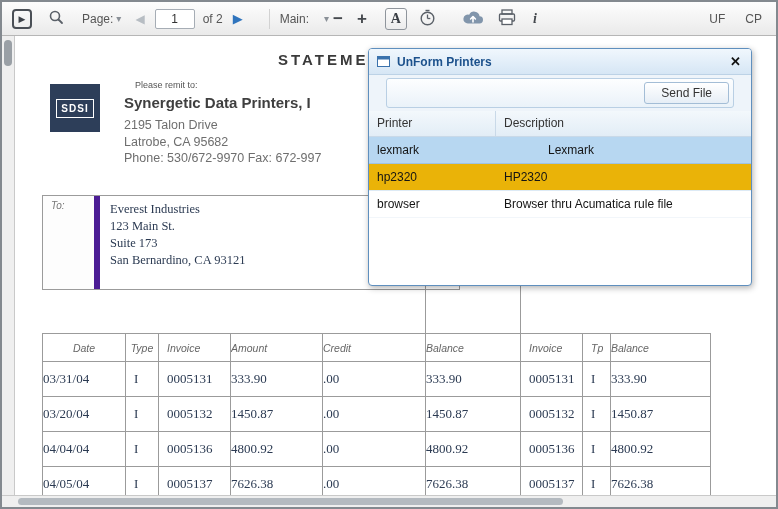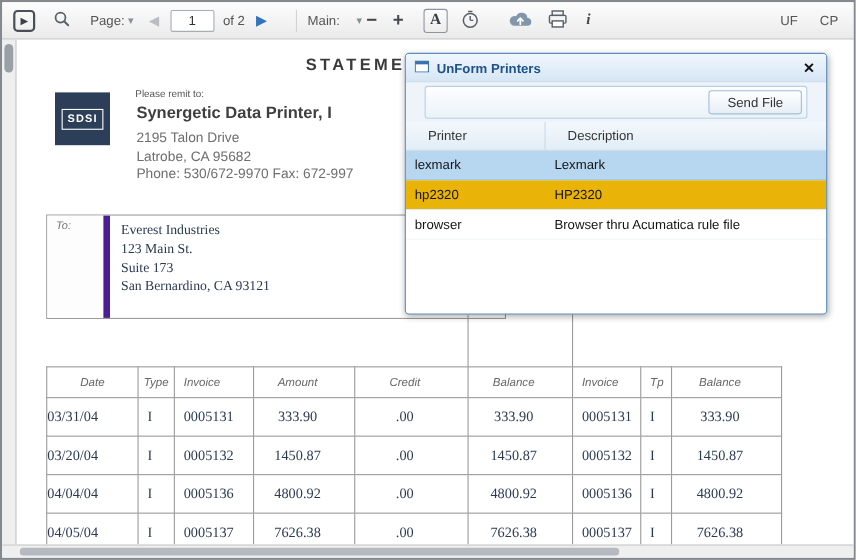--- a/index.html
+++ b/index.html
@@ -80,21 +80,21 @@
     font-weight:bold; font-size:15px; letter-spacing:3px; color:#3a3a3a;
   }
   .logo {
     position:absolute; left:35px; top:48px; width:50px; height:48px;
     background:#2d3e59; display:flex; align-items:center; justify-content:center;
   }
   .logo-inner {
     border:1px solid #fff; padding:3px 4px;
     color:#fff; font-size:10px; font-weight:bold; letter-spacing:1px;
   }
-  .remit { position:absolute; left:108px; top:44px; font-size:9px; color:#555; }
+  .remit { position:absolute; left:120px; top:44px; font-size:9px; color:#555; }
   .company { position:absolute; left:109px; top:58px; font-size:15px; font-weight:bold; color:#3f3f3f; }
   .addr-block { position:absolute; left:109px; top:81px; font-size:12.5px; color:#6e6e6e; line-height:16.5px; }
 
   .to-box {
     position:absolute; left:27px; top:159px; width:418px; height:95px;
     border:1px solid #9b9b9b;
   }
   .to-cell {
     position:absolute; left:0; top:0; bottom:0; width:57px;
     border-right:6px solid #4c1d95; background:#fdfdfd;
@@ -117,21 +117,21 @@
   .stmt-table th {
     height:28px; font-style:italic; font-weight:normal;
     font-size:10.5px; color:#666;
   }
   .stmt-table td {
     height:35px; font-family:"Liberation Serif", serif;
     font-size:13px; color:#2b3a52;
   }
   .c-center { }
   .c-left   { text-align:left; padding-left:8px; }
-  .c-right  { text-align:center; padding-right:12px;margin-left:31px; }
+  .c-right  { text-align:left; padding-right:12px;margin-left:31px; }
 
   
   .dialog {
     position:absolute; left:366px; top:46px; width:384px; height:238px;
     border:1px solid #5f8fbe; border-radius:4px; background:#fff;
     box-shadow:1px 2px 6px rgba(0,0,0,0.3); overflow:hidden; z-index:10;
   }
   .dlg-titlebar {
     height:26px; display:flex; align-items:center; padding:0 8px;
     background:linear-gradient(#f0f7fd,#d6e6f5);
@@ -149,28 +149,28 @@
     height:22px; padding:0 16px; border:1px solid #a3bdd6; border-radius:3px;
     background:linear-gradient(#ffffff,#e6eef6);
     font-size:12px; color:#333; font-family:"Liberation Sans", sans-serif;
   }
   .dlg-thead {
     height:26px; display:grid; grid-template-columns:127px 1fr;
     background:linear-gradient(#f3f8fc,#e2edf6);
     border-bottom:1px solid #c9d9e8;
     font-size:12px; color:#333;
   }
-  .dlg-thead .dlg-cell { line-height:25px; padding-left:20px; }
+  .dlg-thead .dlg-cell { line-height:25px; padding-left:8px; }
   .dlg-thead .dlg-cell:first-child { border-right:1px solid #c9d9e8; }
   .dlg-row {
     height:27px; display:grid; grid-template-columns:127px 1fr;
     font-size:12px; color:#141414;
   }
   .dlg-row .dlg-cell { line-height:27px; padding-left:8px; white-space:nowrap; }
-  .dlg-row.selected { background:#b7d7f1; border-bottom:1px solid #9fc3e2; }
+  .dlg-row.selected { background:#b7d7f1; border-bottom:1px solid #9fc3e2;gap:44px; }
   .dlg-row.alt { background:#eab308; border-bottom:1px solid #ddeaf5; }
   .dlg-row.plain { background:#ffffff; border-bottom:1px solid #f2f6fa; }
 </style>
 </head>
 <body>
 
 <div class="app">
 
   <div class="toolbar">
     <div class="tb-btn play-box">
@@ -233,21 +233,21 @@
     <span class="tb-label cp-label">CP</span>
   </div>
 
   <div class="page">
     <div class="doc-title">STATEMENT</div>
 
     <div class="logo">
       <span class="logo-inner">SDSI</span>
     </div>
     <div class="remit">Please remit to:</div>
-    <div class="company">Synergetic Data Printer, I</div>
+    <div class="company">Synergetic Data Printers, I</div>
     <div class="addr-block">
       <div>2195 Talon Drive</div>
       <div>Latrobe, CA 95682</div>
       <div>Phone: 530/672-9970  Fax: 672-997</div>
     </div>
 
     <div class="to-box">
       <div class="to-cell">To:</div>
     </div>
     <div class="recipient">

